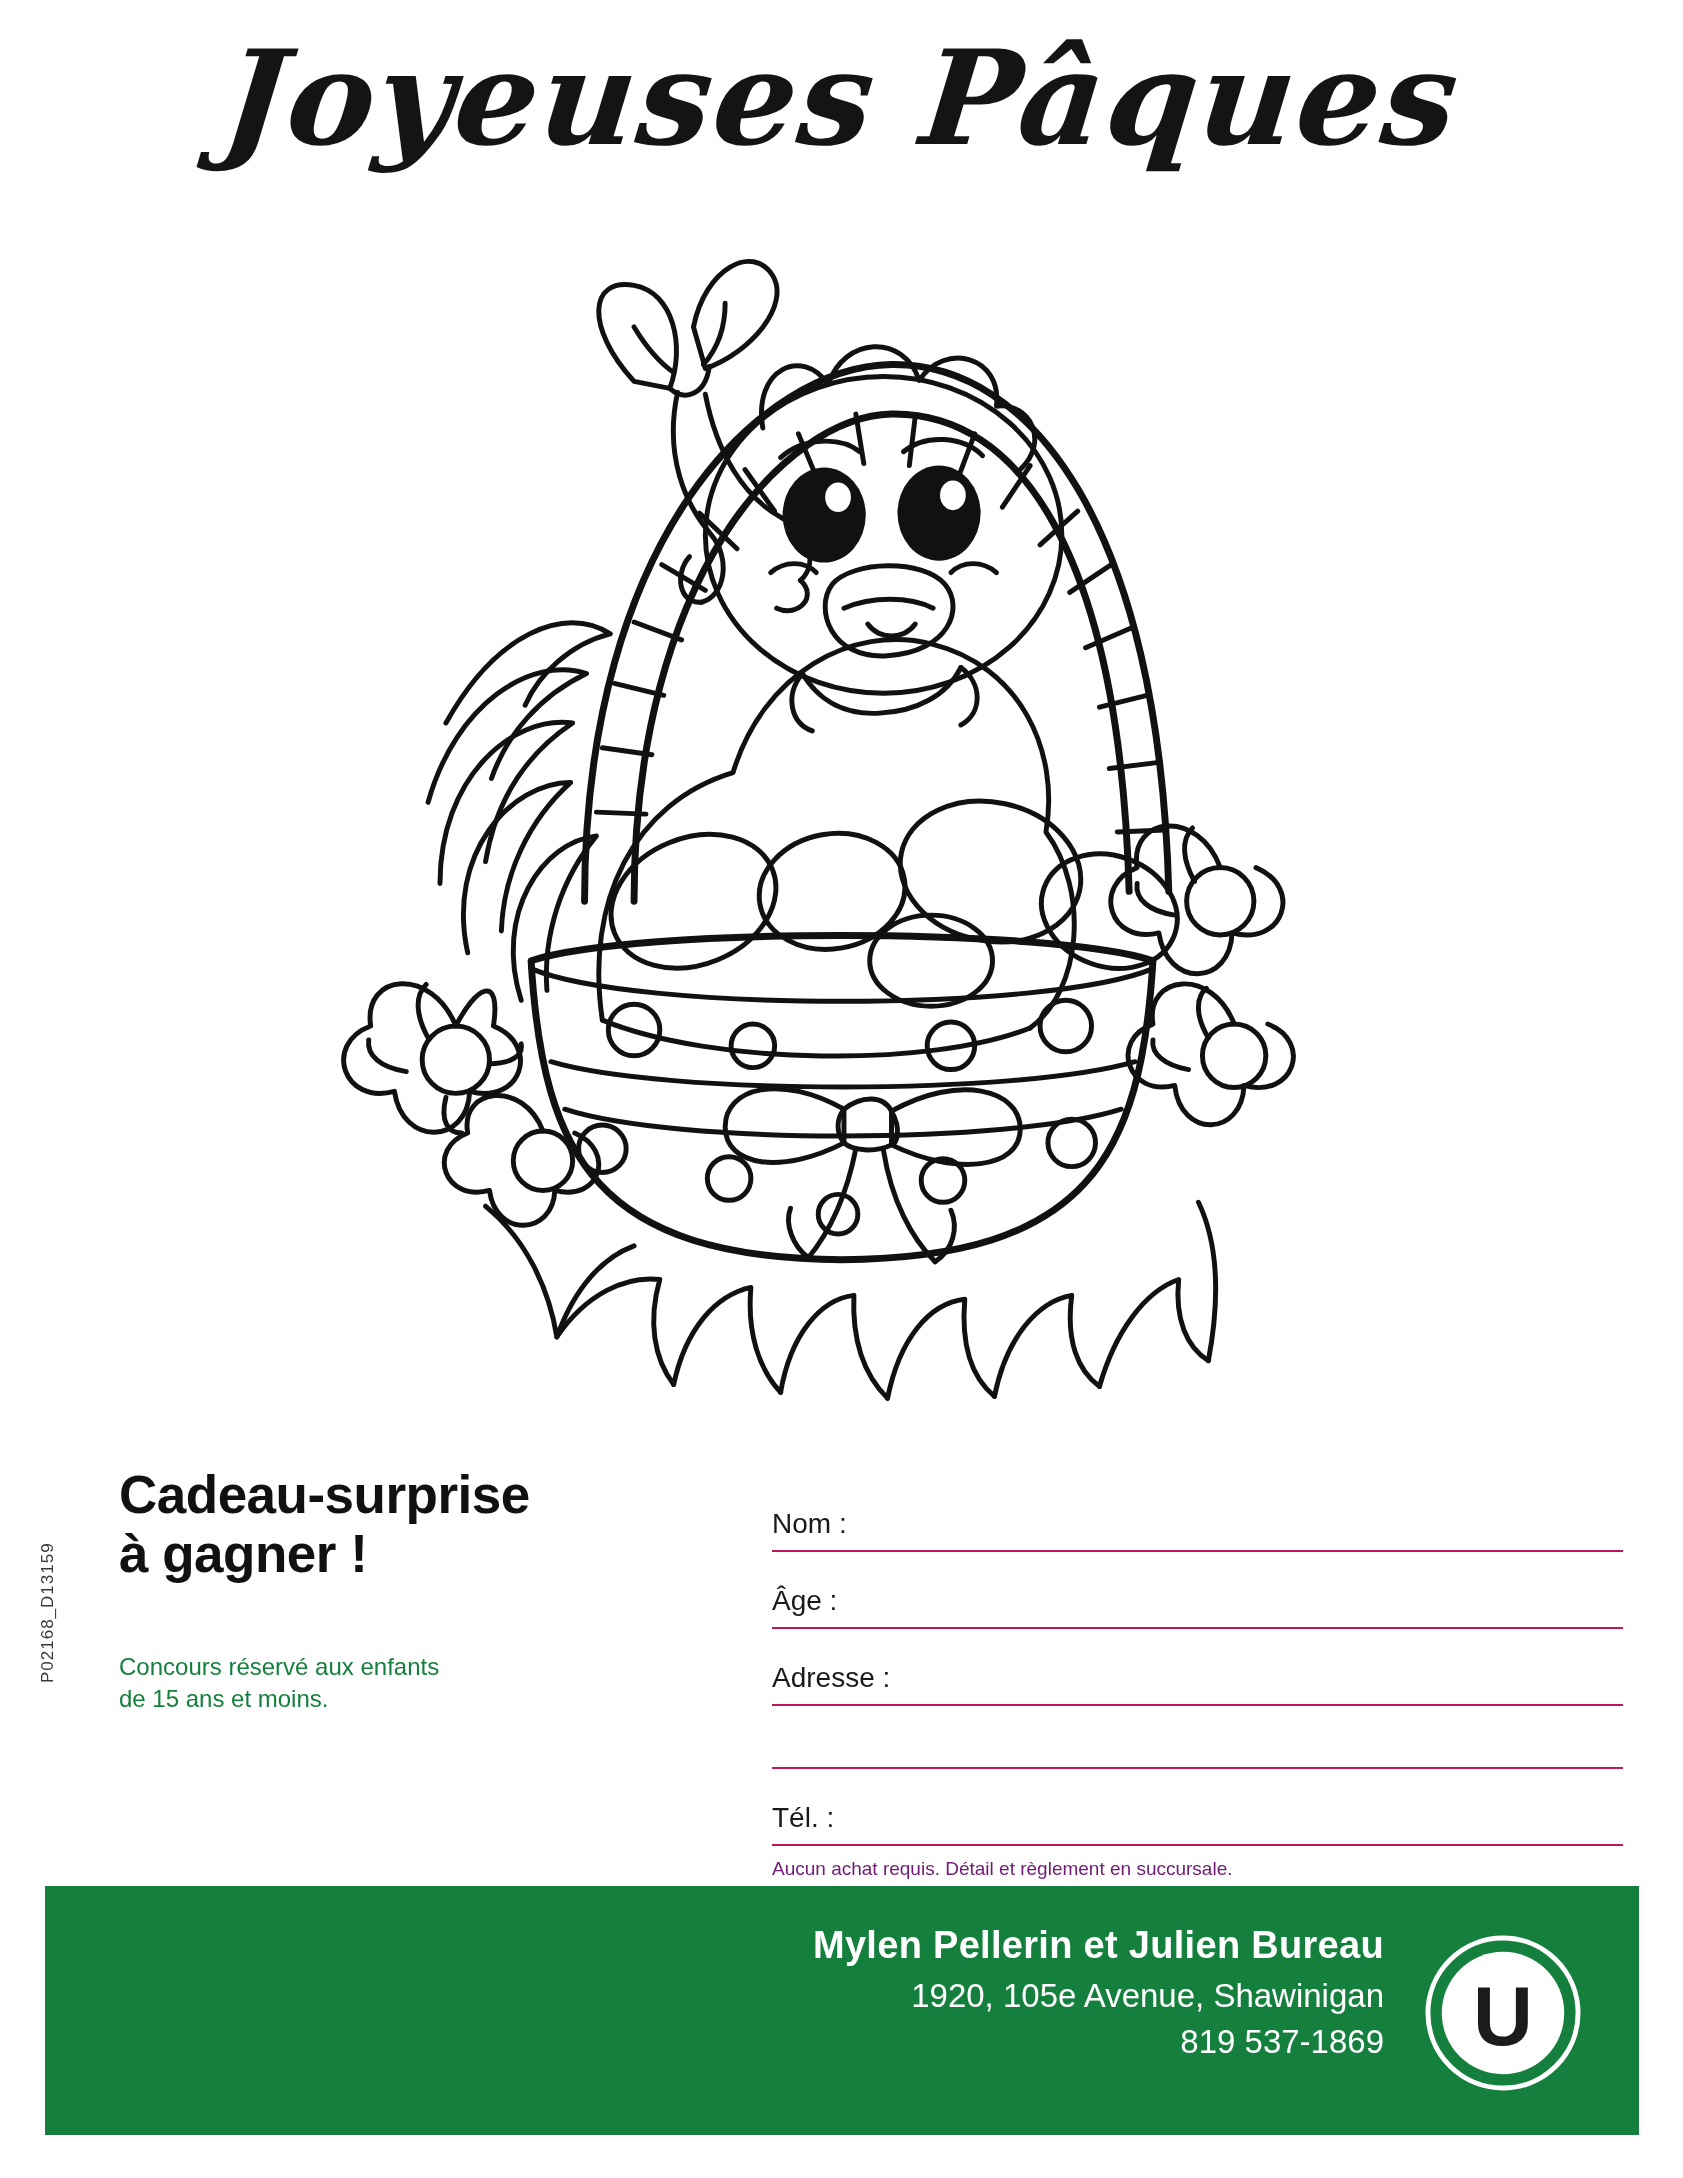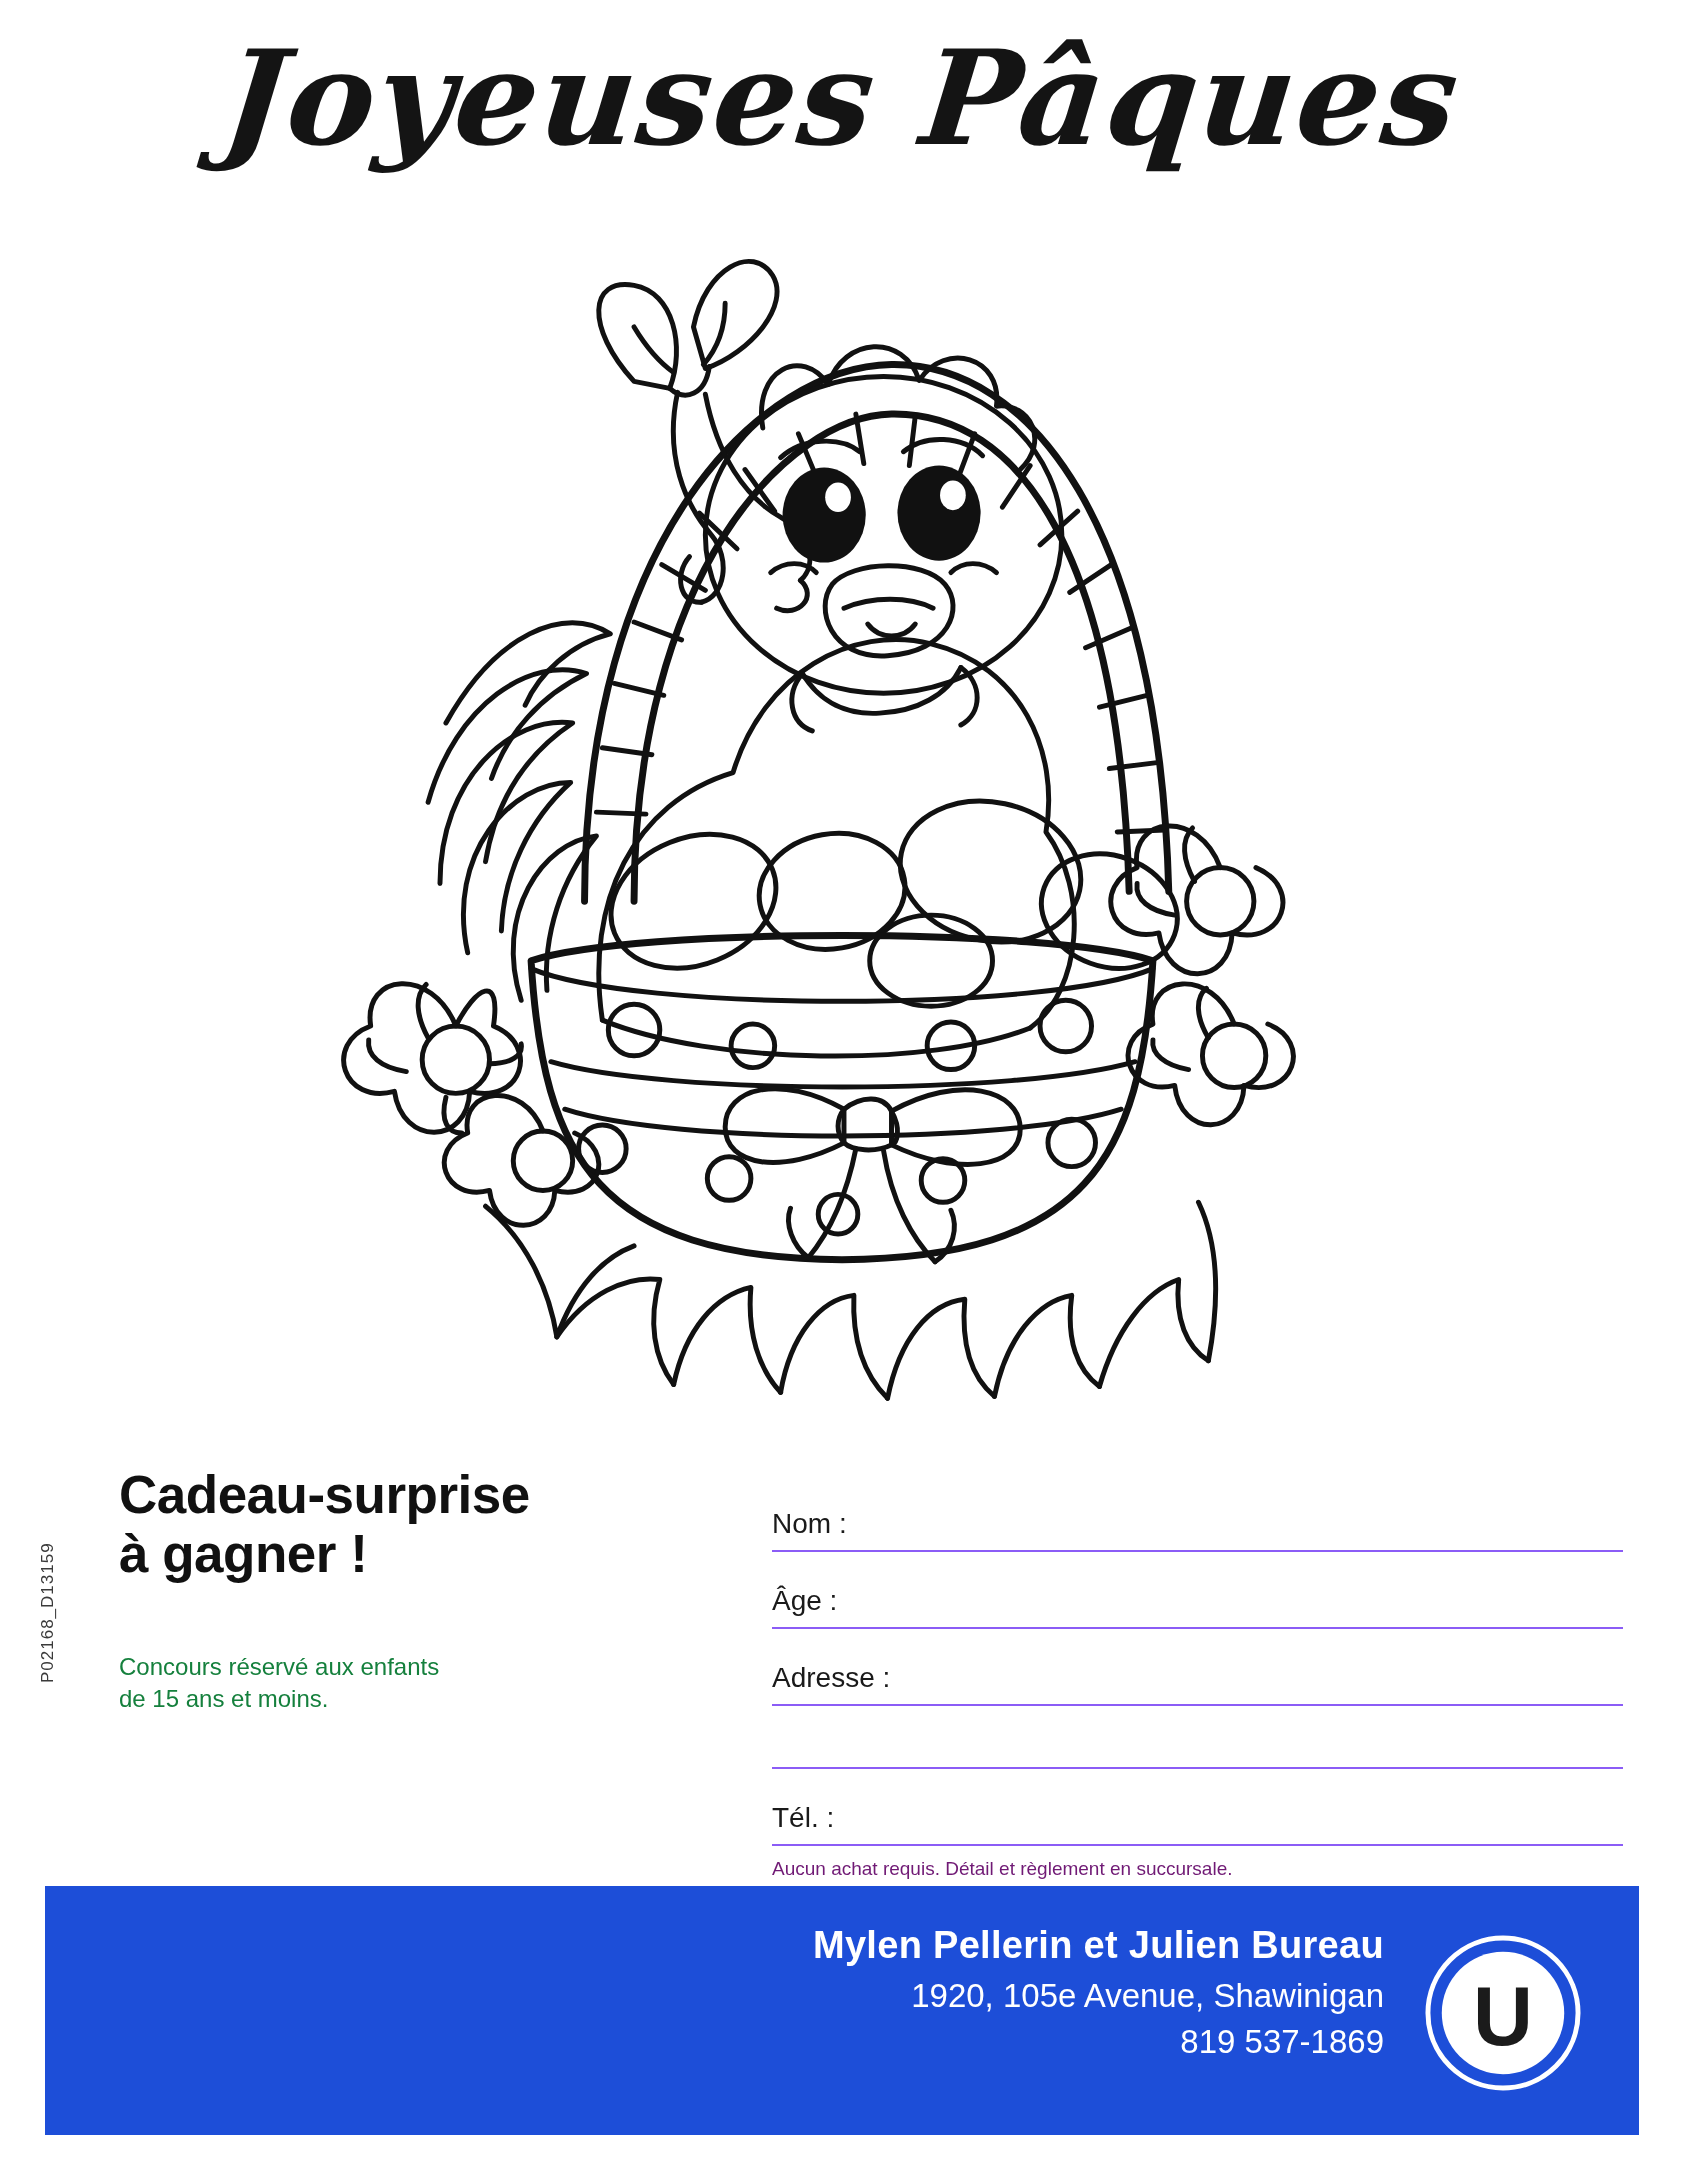--- a/index.html
+++ b/index.html
@@ -93,21 +93,21 @@
   
   .form {
     position: absolute;
     left: 772px;
     top: 1475px;
     width: 851px;
   }
   .field {
     position: relative;
     height: 75px;
-    border-bottom: 2px solid #8b5cf6;
+    border-bottom: 2px solid #be185d;
   }
   .field .label {
     position: absolute;
     left: 0;
     bottom: 10px;
     font-size: 28px;
     color: #1a1a1a;
     white-space: nowrap;
   }
   .field.blank {
@@ -119,21 +119,21 @@
     color: #701a75;
   }
 
   
   .footer {
     position: absolute;
     left: 45px;
     top: 1886px;
     width: 1594px;
     height: 249px;
-    background: #1d4ed8;
+    background: #15803d;
     color: #ffffff;
   }
   .footer-text {
     position: absolute;
     right: 255px;
     top: 38px;
     text-align: right;
   }
   .footer-name {
     font-size: 38px;

